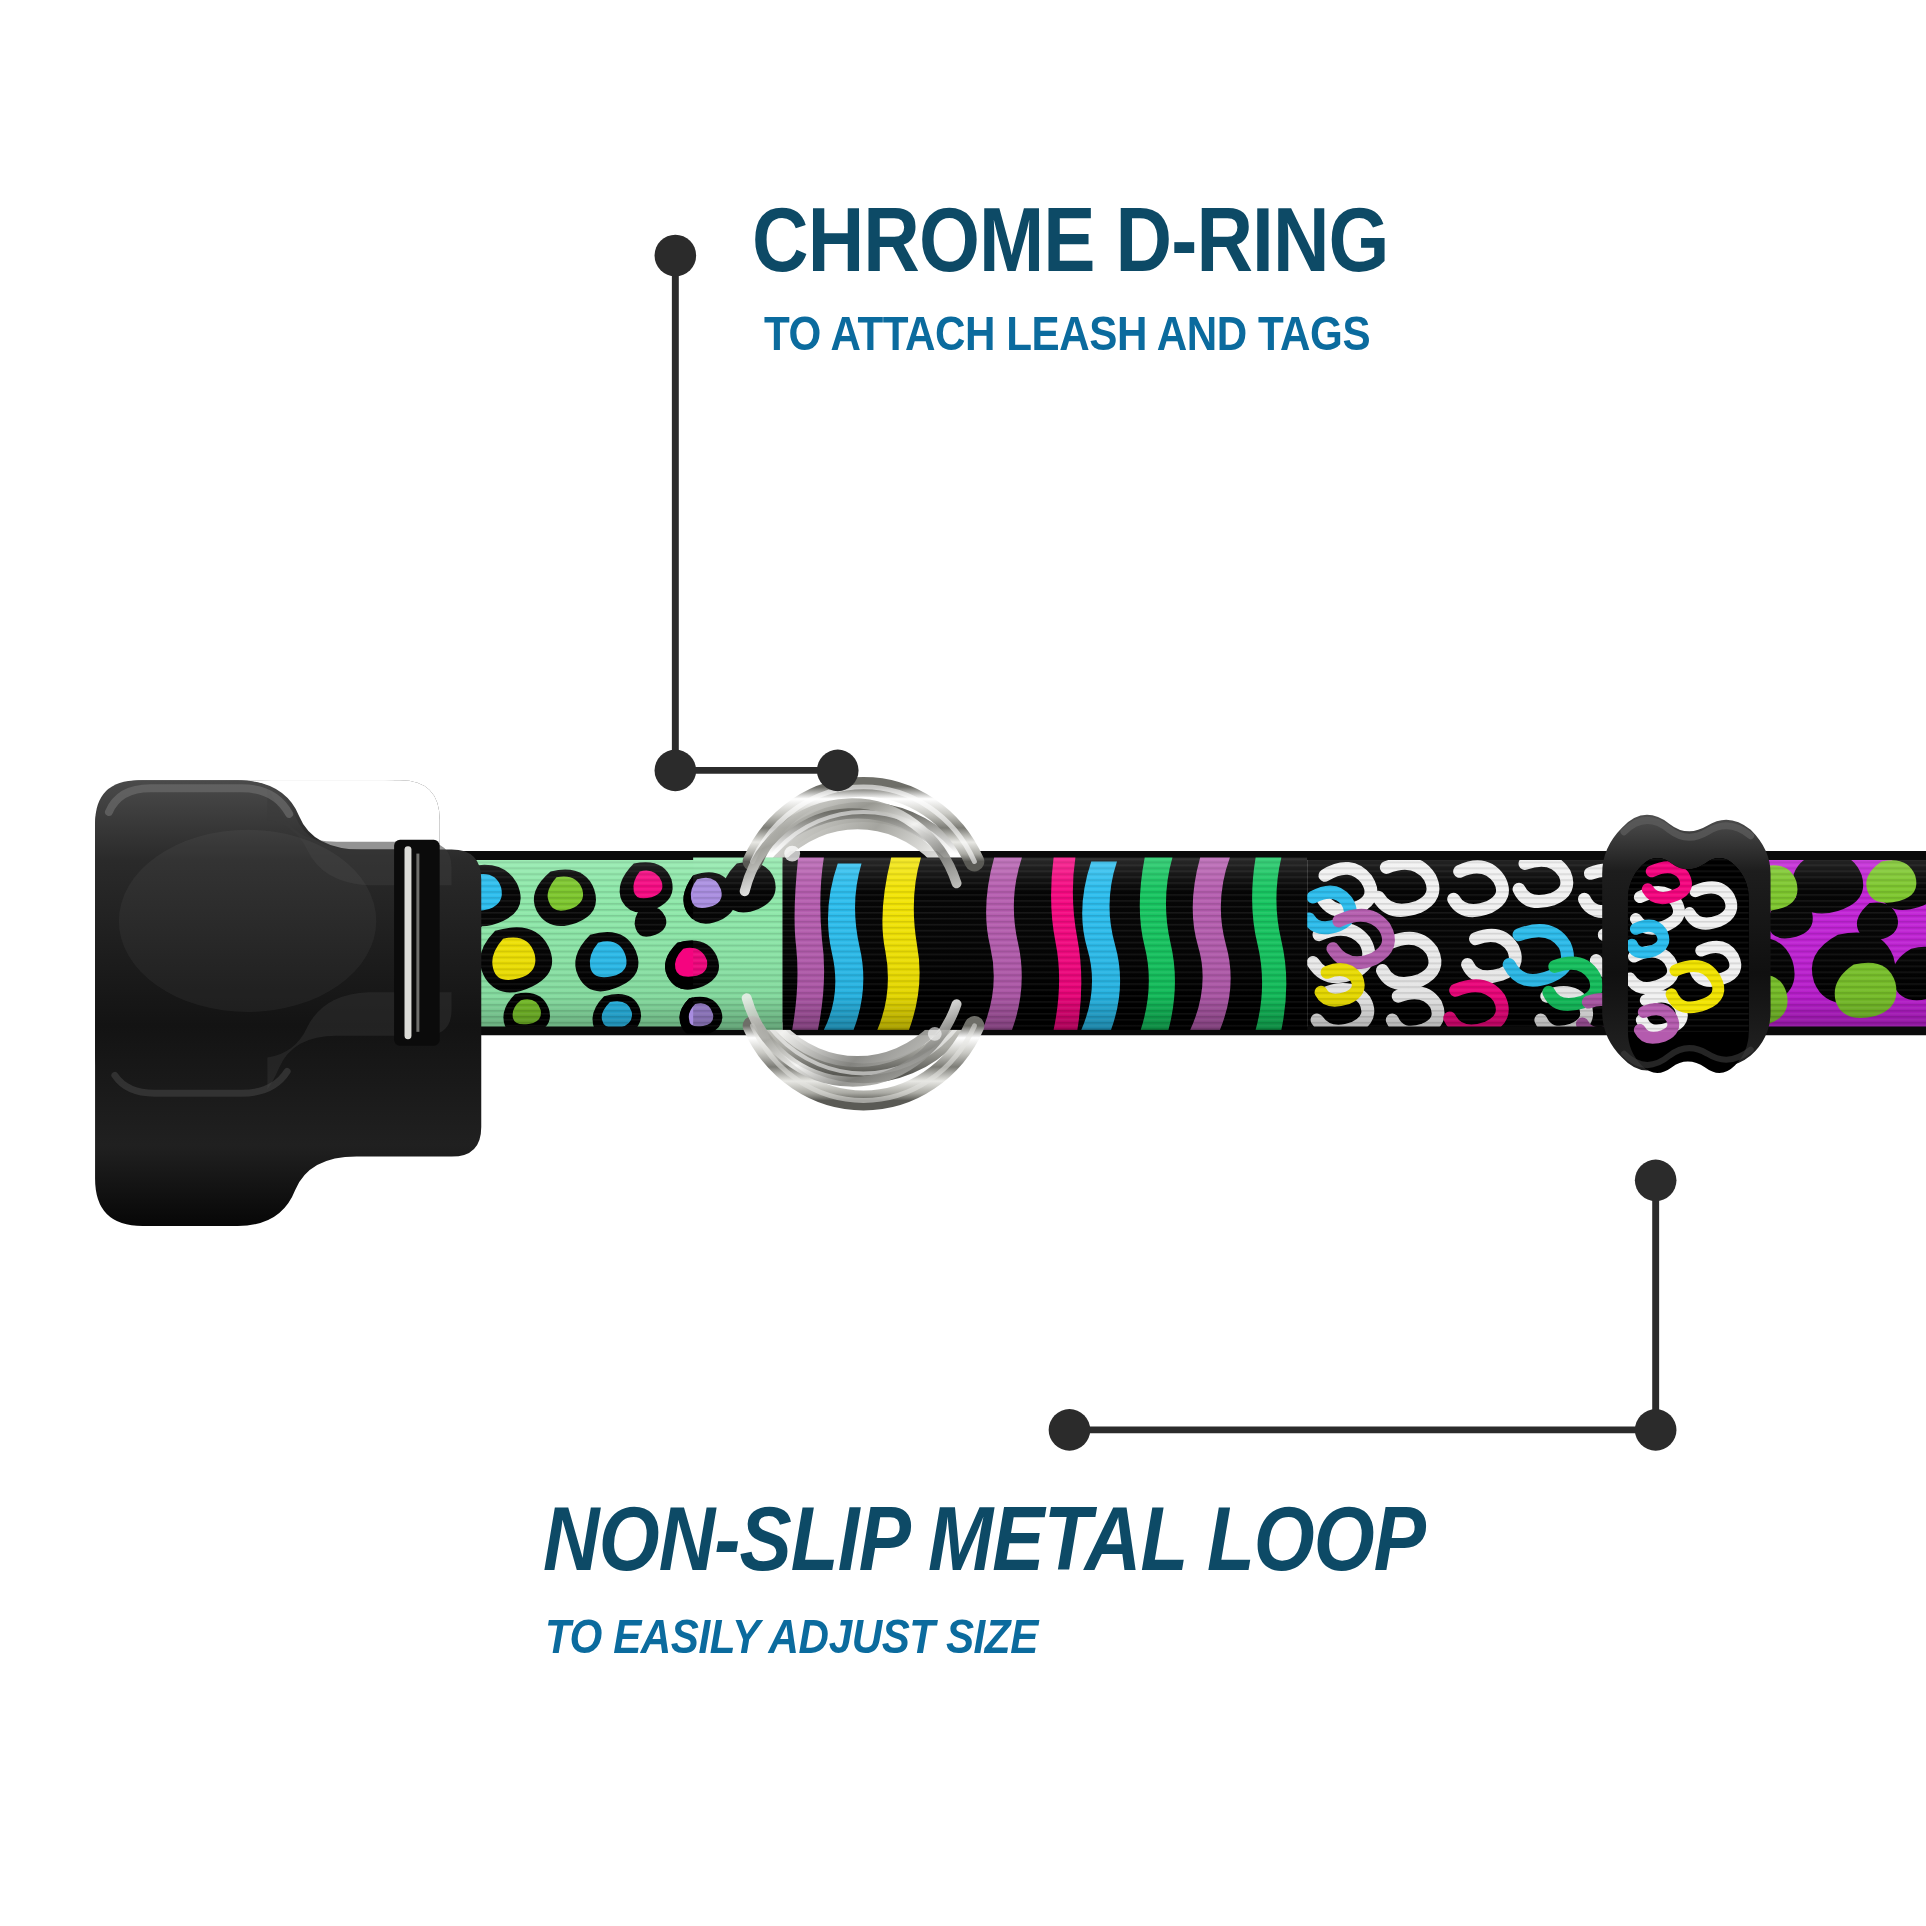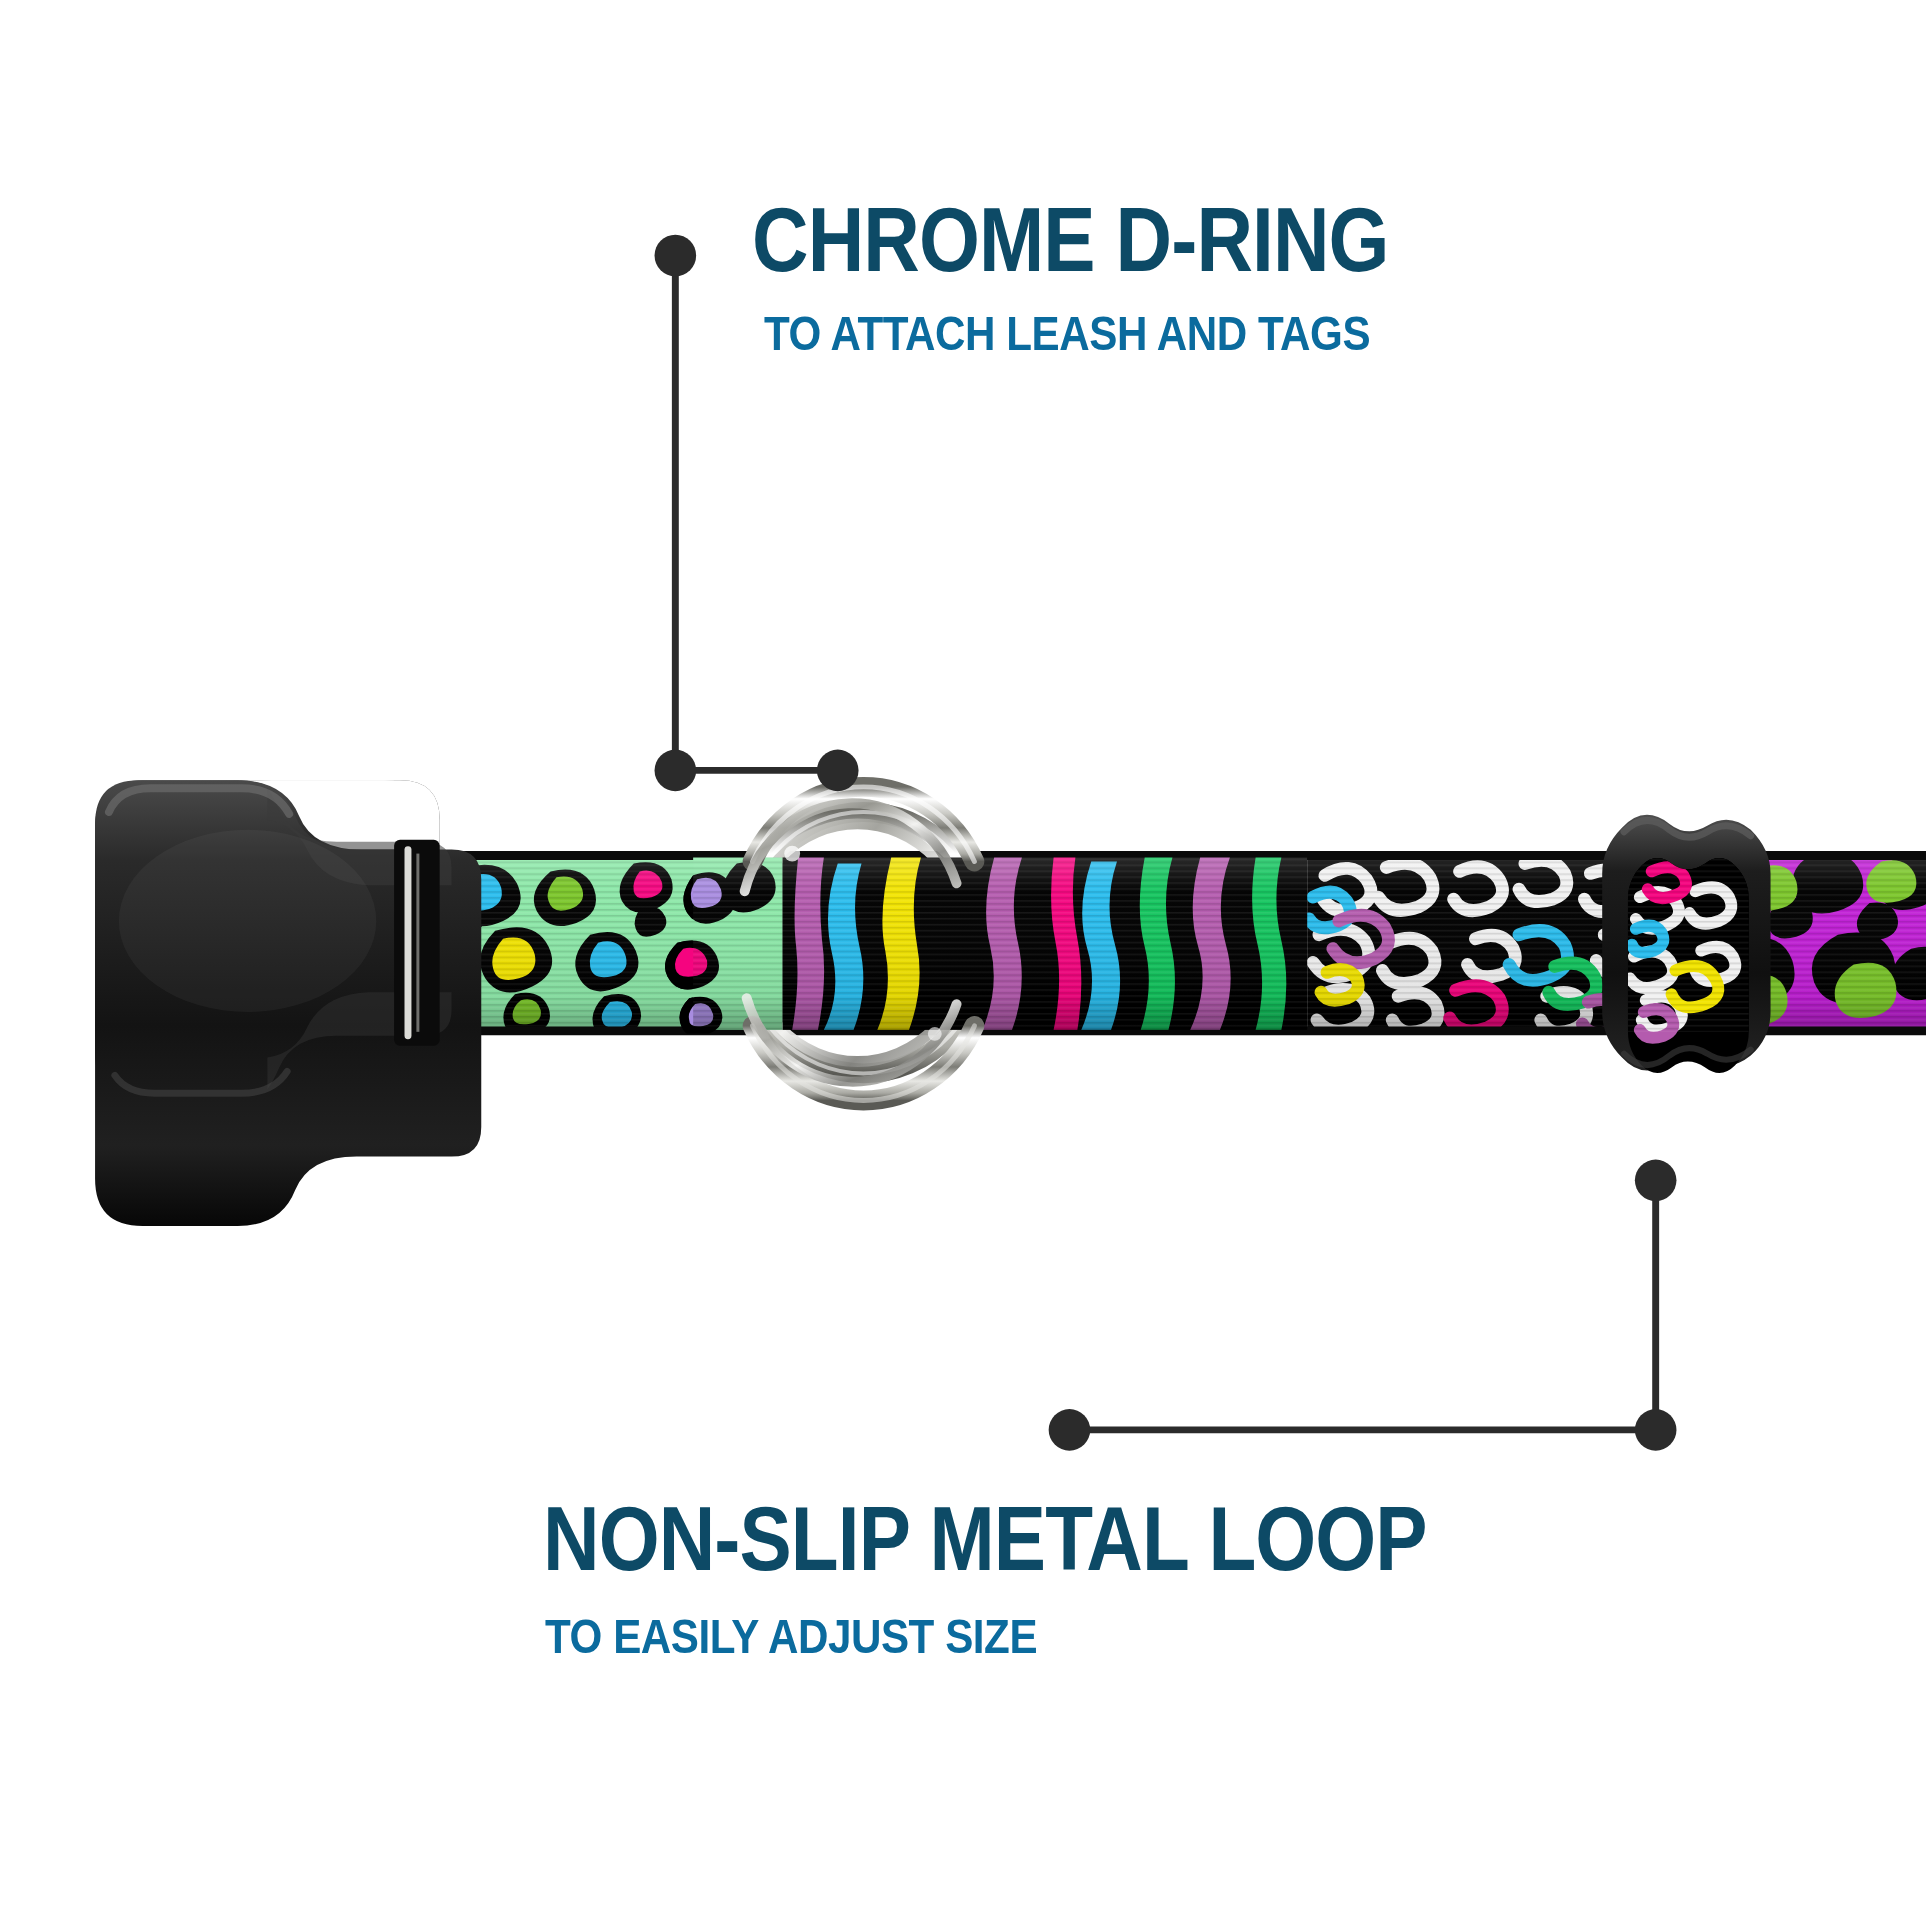--- a/index.html
+++ b/index.html
@@ -33,21 +33,21 @@
     letter-spacing:-0.5px;
     transform:scaleX(0.86);
     transform-origin:left center;
     margin:0;
   }
 
   #callout-dring{ left:752px; top:194px; }
   #callout-dring .title{ text-align:left; }
   #callout-dring .subtitle{ margin-top:24px; margin-left:12px;}
 
-  #callout-loop{ left:543px; top:1493px; }
+  #callout-loop{ left:543px; top:1493px;font-style:italic; }
   #callout-loop .title{ text-align:left;}
   #callout-loop .subtitle{ margin-top:28px; margin-left:2px;}
 
   
   svg.layer{position:absolute;left:0;top:0;width:1927px;height:1927px;}
   svg.layer.lines{pointer-events:none;}
 </style>
 </head>
 <body>
 

